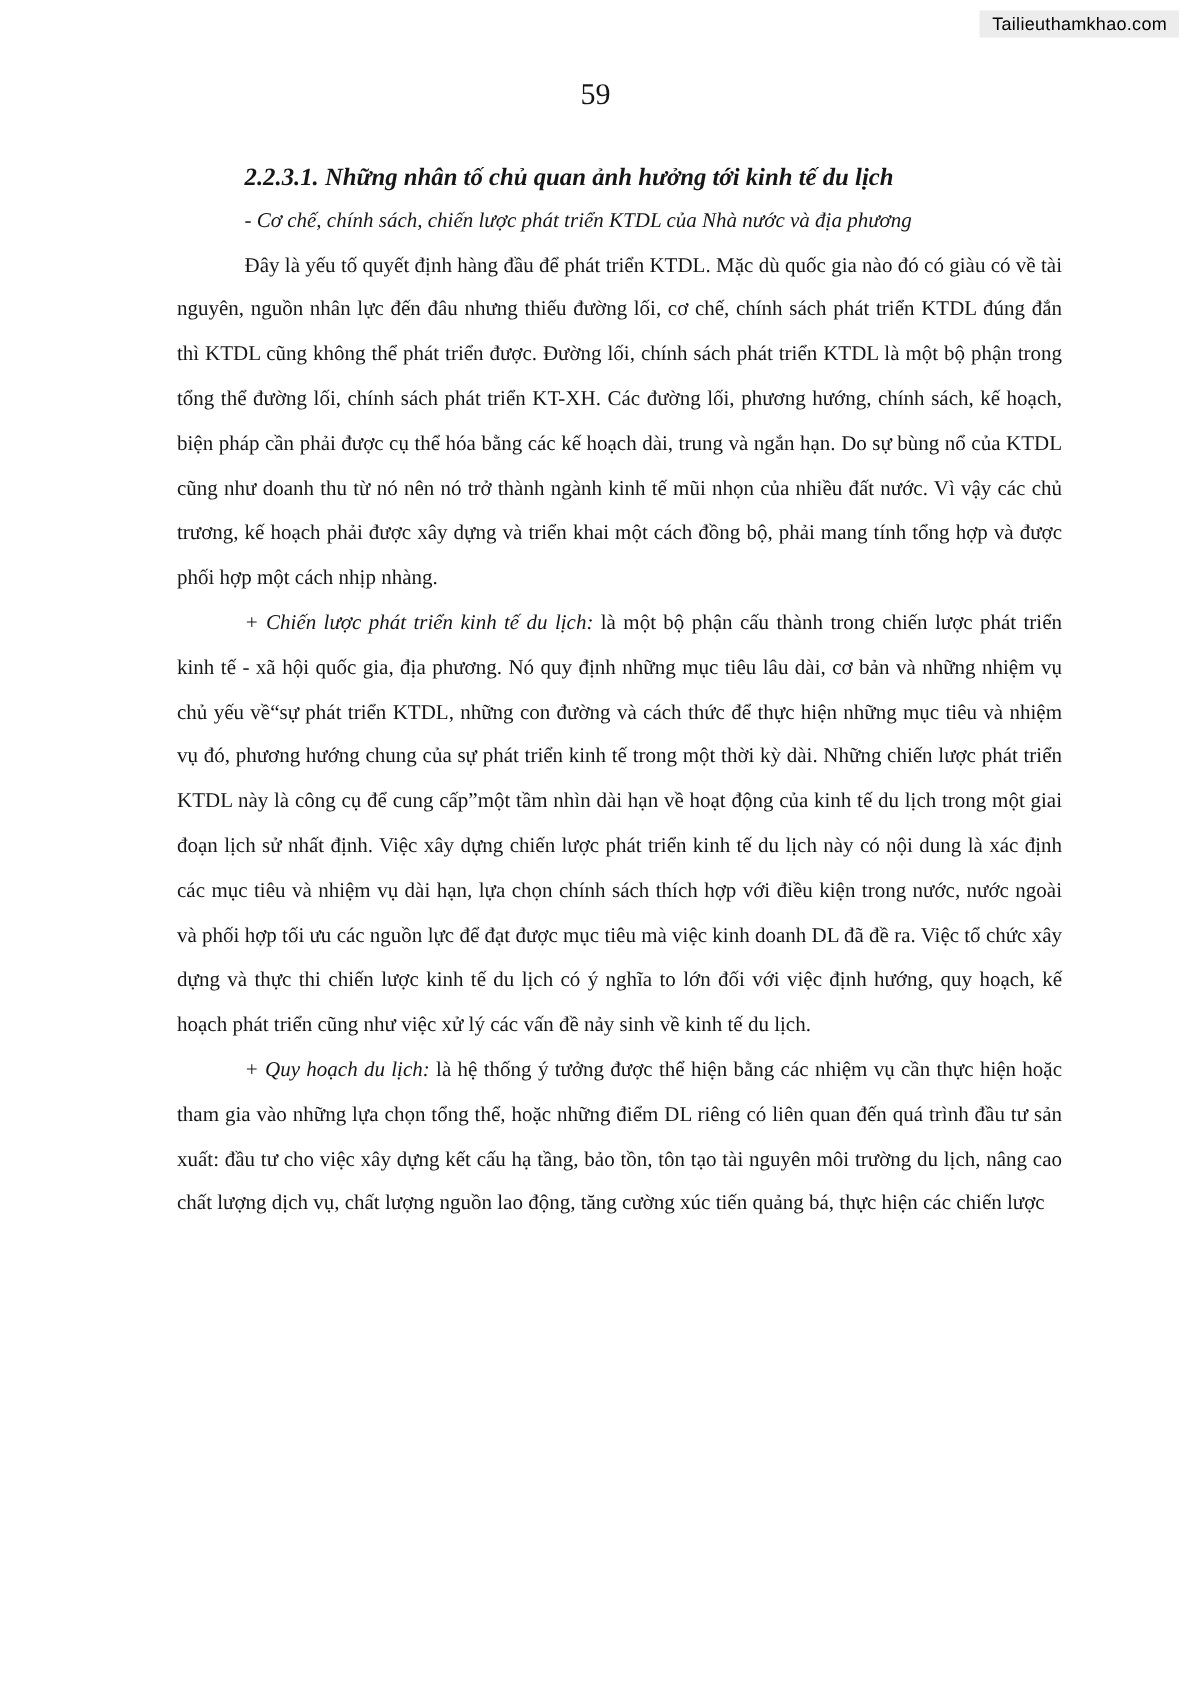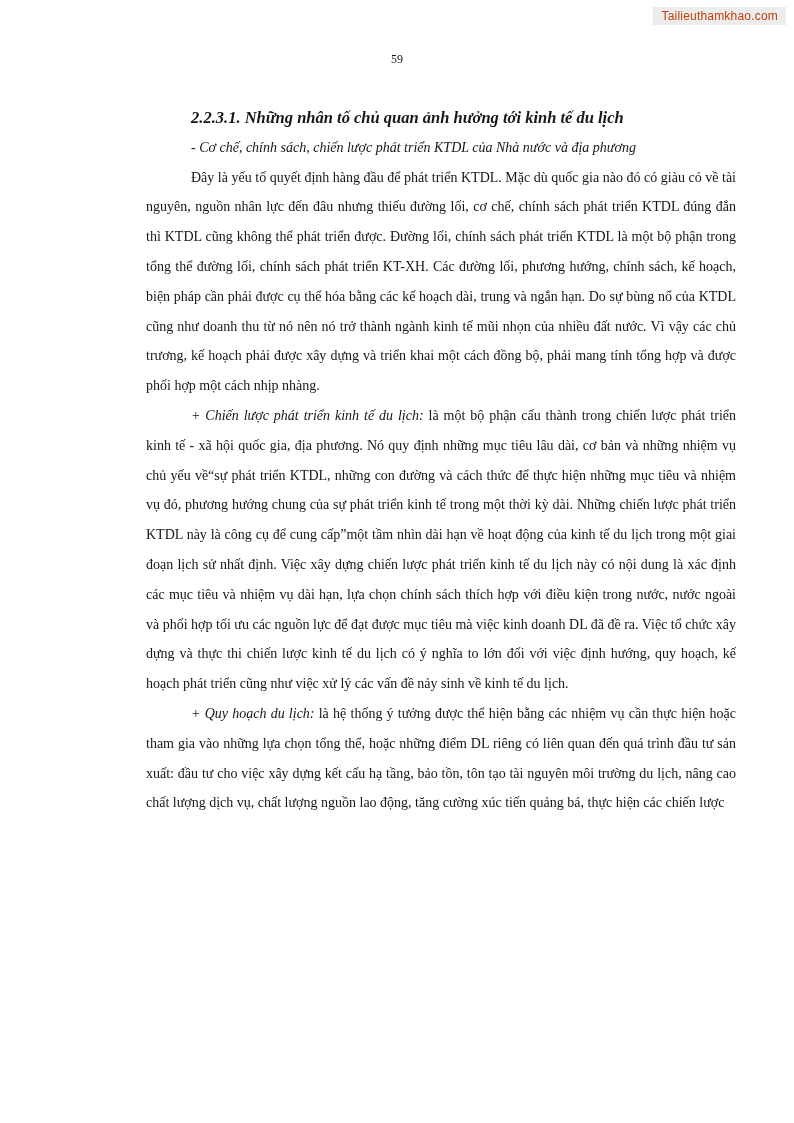--- a/index.html
+++ b/index.html
@@ -14,37 +14,37 @@
     overflow: hidden;
     font-family: "Liberation Serif", "DejaVu Serif", serif;
     color: #161616;
   }
   .watermark {
     position: absolute;
     top: 7px;
     right: 8px;
     font-family: "Liberation Sans", "DejaVu Sans", sans-serif;
     font-size: 12px;
-    color: #c2410c;
+    color: #000000;
     background: #ececec;
     padding: 2px 8px;
     letter-spacing: 0.2px;
   }
   .page-number {
     position: absolute;
     top: 52px;
     left: 0;
     width: 100%;
     text-align: center;
-    font-size: 12px;
+    font-size: 20px;
   }
   .content {
     position: absolute;
     top: 103px;
-    left: 146px;
+    left: 118px;
     width: 590px;
   }
   .heading {
     margin: 0;
     font-weight: bold;
     font-style: italic;
     font-size: 16.5px;
     line-height: 29.8px;
     text-indent: 45px;
   }

